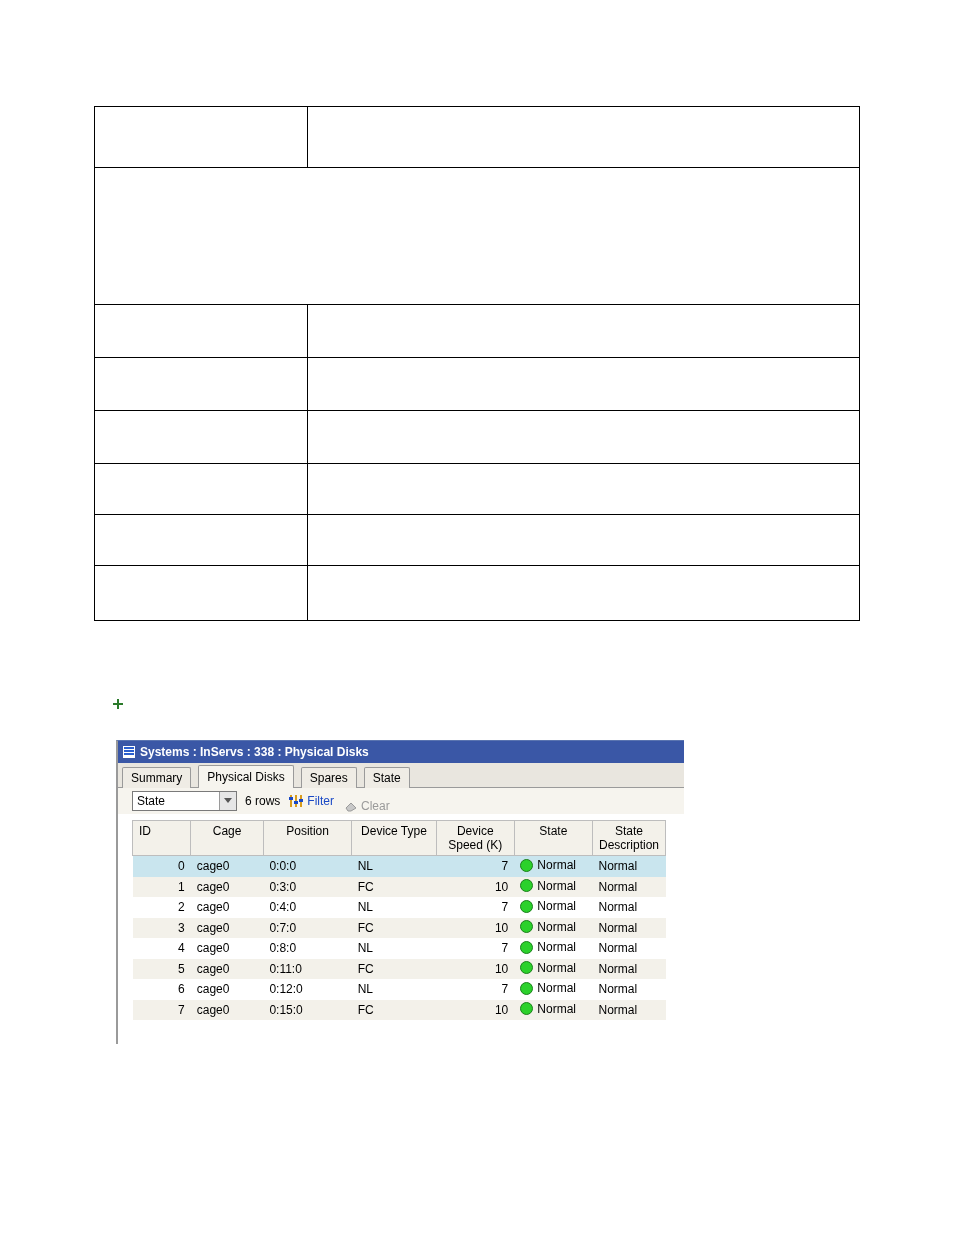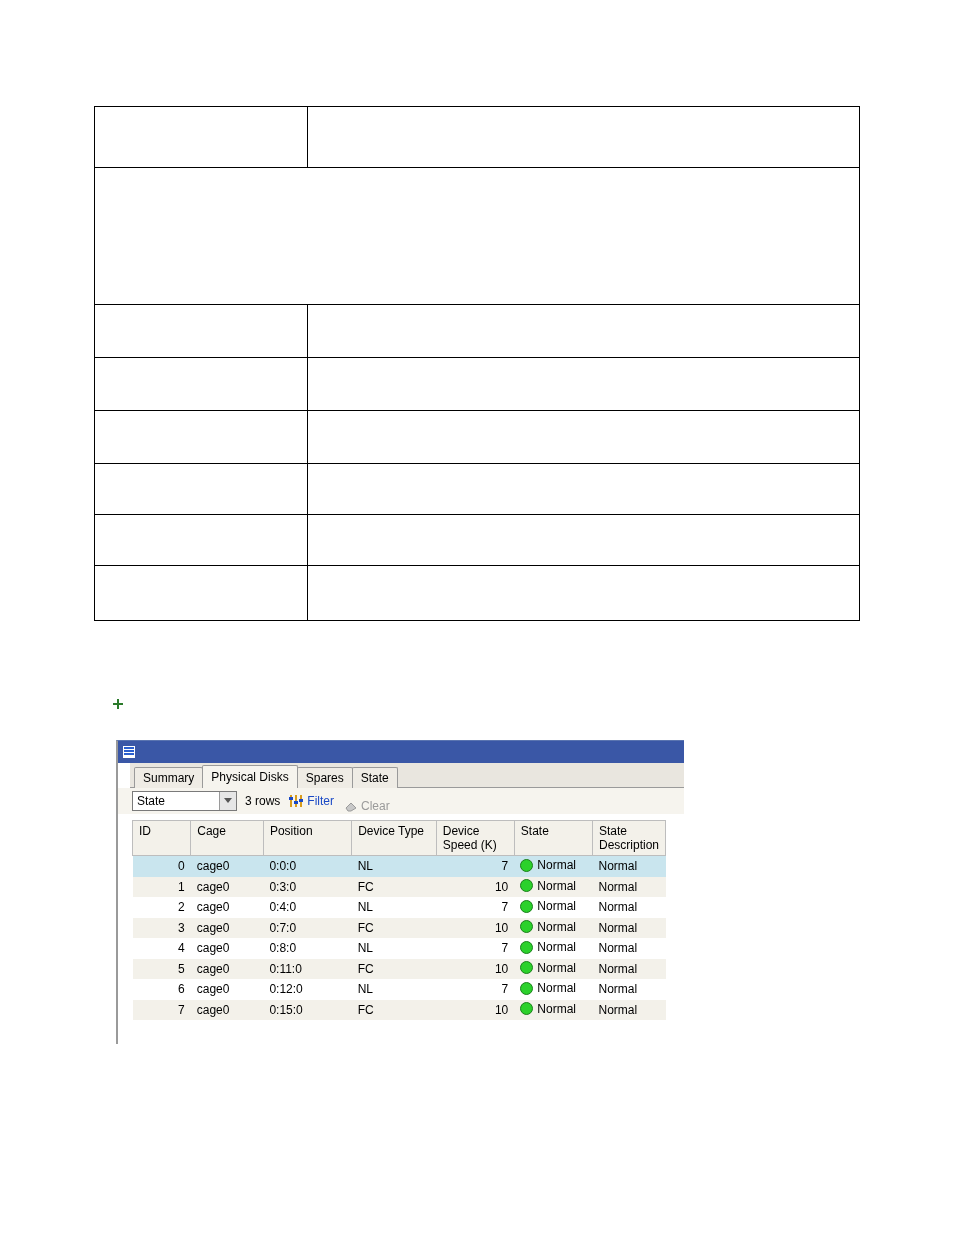--- a/index.html
+++ b/index.html
@@ -9,35 +9,35 @@
 .blank-table{position:absolute;left:94px;top:106px;width:766px;border:1px solid #000;border-collapse:collapse;}
 .blank-table td{border:1px solid #000;}
 
 
 .plus-mark{position:absolute;left:112px;top:697px;font-size:14px;font-weight:bold;color:#2a7a2a;}
 
 
 .win{position:absolute;left:116px;top:740px;width:566px;border-left:2px solid #9a9a9a;border-top:1px solid #5a74b0;background:#fff;font-size:12px;color:#000;}
 .title-bar{height:22px;line-height:22px;background:#3a57a6;color:#fff;font-weight:bold;font-size:12px;padding-left:4px;display:flex;align-items:center;gap:4px;}
 .title-bar svg{flex:none;}
-.tabs{display:flex;align-items:flex-end;height:24px;background:#e9e6df;border-bottom:1px solid #9a9a9a;padding-left:4px;gap:0;margin-left:12px;}
+.tabs{display:flex;align-items:flex-end;height:24px;background:#e9e6df;border-bottom:1px solid #9a9a9a;padding-left:4px;gap:8px;}
 .tab{height:20px;line-height:20px;padding:0 8px;border:1px solid #9a9a9a;border-bottom:none;background:#efece5;font-size:12px;margin-right:-1px;position:relative;top:1px;border-radius:2px 2px 0 0;}
 .tab.active{background:#f6f4ee;height:22px;line-height:22px;font-weight:normal;z-index:2;}
 .toolbar{display:flex;align-items:center;height:26px;background:#f6f4ee;padding-left:14px;gap:8px;border-bottom:0;}
 .combo{display:flex;align-items:center;border:1px solid #7a7a7a;background:#fff;height:18px;}
 .combo-text{width:78px;padding:0 4px;font-size:12px;line-height:18px;}
 .combo-btn{width:16px;height:18px;background:#e6e6e6;border-left:1px solid #9a9a9a;display:flex;align-items:center;justify-content:center;}
 .tb-txt{font-size:12px;}
 .tb-link{color:#1a49c6;text-decoration:none;font-size:12px;display:inline-flex;align-items:center;gap:3px;}
 .tb-disabled{color:#9a9a9a;font-size:12px;display:inline-flex;align-items:center;gap:3px;margin-top:10px;}
 
 
 .grid-wrap{padding:6px 0 0 14px;}
 .grid{border-collapse:collapse;font-size:12px;width:534px;}
-.grid th{background:#f3f1ea;border:1px solid #bdbdbd;font-weight:normal;text-align:left;padding:3px 6px;vertical-align:top;white-space:nowrap;}
+.grid th{background:#f3f1ea;border:1px solid #bdbdbd;font-weight:normal;text-align:center;padding:3px 6px;vertical-align:top;white-space:nowrap;}
 .grid th.hdr-id{text-align:left;width:48px;}
 .grid th.hdr-cage{width:62px;}
 .grid th.hdr-pos{width:78px;}
 .grid th.hdr-dev{width:72px;}
 .grid th.hdr-spd{width:66px;margin-left:13px;}
 .grid th.hdr-state{width:66px;}
 .grid td{padding:2px 6px;border:0;white-space:nowrap;}
 .grid tbody tr{height:19px;}
 .row-sel td{background:#c9e5ee;}
 .row-alt td{background:#f3f1ea;}
@@ -94,39 +94,40 @@
         <rect x="1" y="5" width="10" height="2" fill="#2a7a2a"></rect>
       </svg>
 </div>
 
 <div class="win">
   <div class="title-bar">
     <svg width="14" height="14" viewBox="0 0 14 14">
           <rect x="1" y="1" width="12" height="12" fill="#fff"></rect>
           <path d="M2 3 L12 3 M2 6 L12 6 M2 9 L12 9" stroke="#2a5fcf" stroke-width="2"></path>
         </svg>
+    <span>Systems : InServs : 338 : Physical Disks</span>
   </div>
 
   <div class="tabs" id="tabs">
         <div class="tab">Summary</div>
         <div class="tab active">Physical Disks</div>
         <div class="tab">Spares</div>
         <div class="tab">State</div>
       </div>
 
   <div class="toolbar">
     <div class="combo">
       <div class="combo-text">State</div>
       <div class="combo-btn">
         <svg width="8" height="6" viewBox="0 0 8 6">
               <path d="M0 0 L8 0 L4 5 Z" fill="#555"></path>
             </svg>
       </div>
     </div>
-    <span class="tb-txt">3 rows</span>
+    <span class="tb-txt">6 rows</span>
     <a href="#" class="tb-link">
       <svg width="16" height="14" viewBox="0 0 16 14">
             <rect x="2" y="1" width="2" height="12" fill="#d89b1b"></rect>
             <rect x="7" y="1" width="2" height="12" fill="#d89b1b"></rect>
             <rect x="12" y="1" width="2" height="12" fill="#d89b1b"></rect>
             <rect x="1" y="3" width="4" height="3" fill="#1a49c6"></rect>
             <rect x="6" y="7" width="4" height="3" fill="#1a49c6"></rect>
             <rect x="11" y="5" width="4" height="3" fill="#1a49c6"></rect>
           </svg>
       <span>Filter</span>

